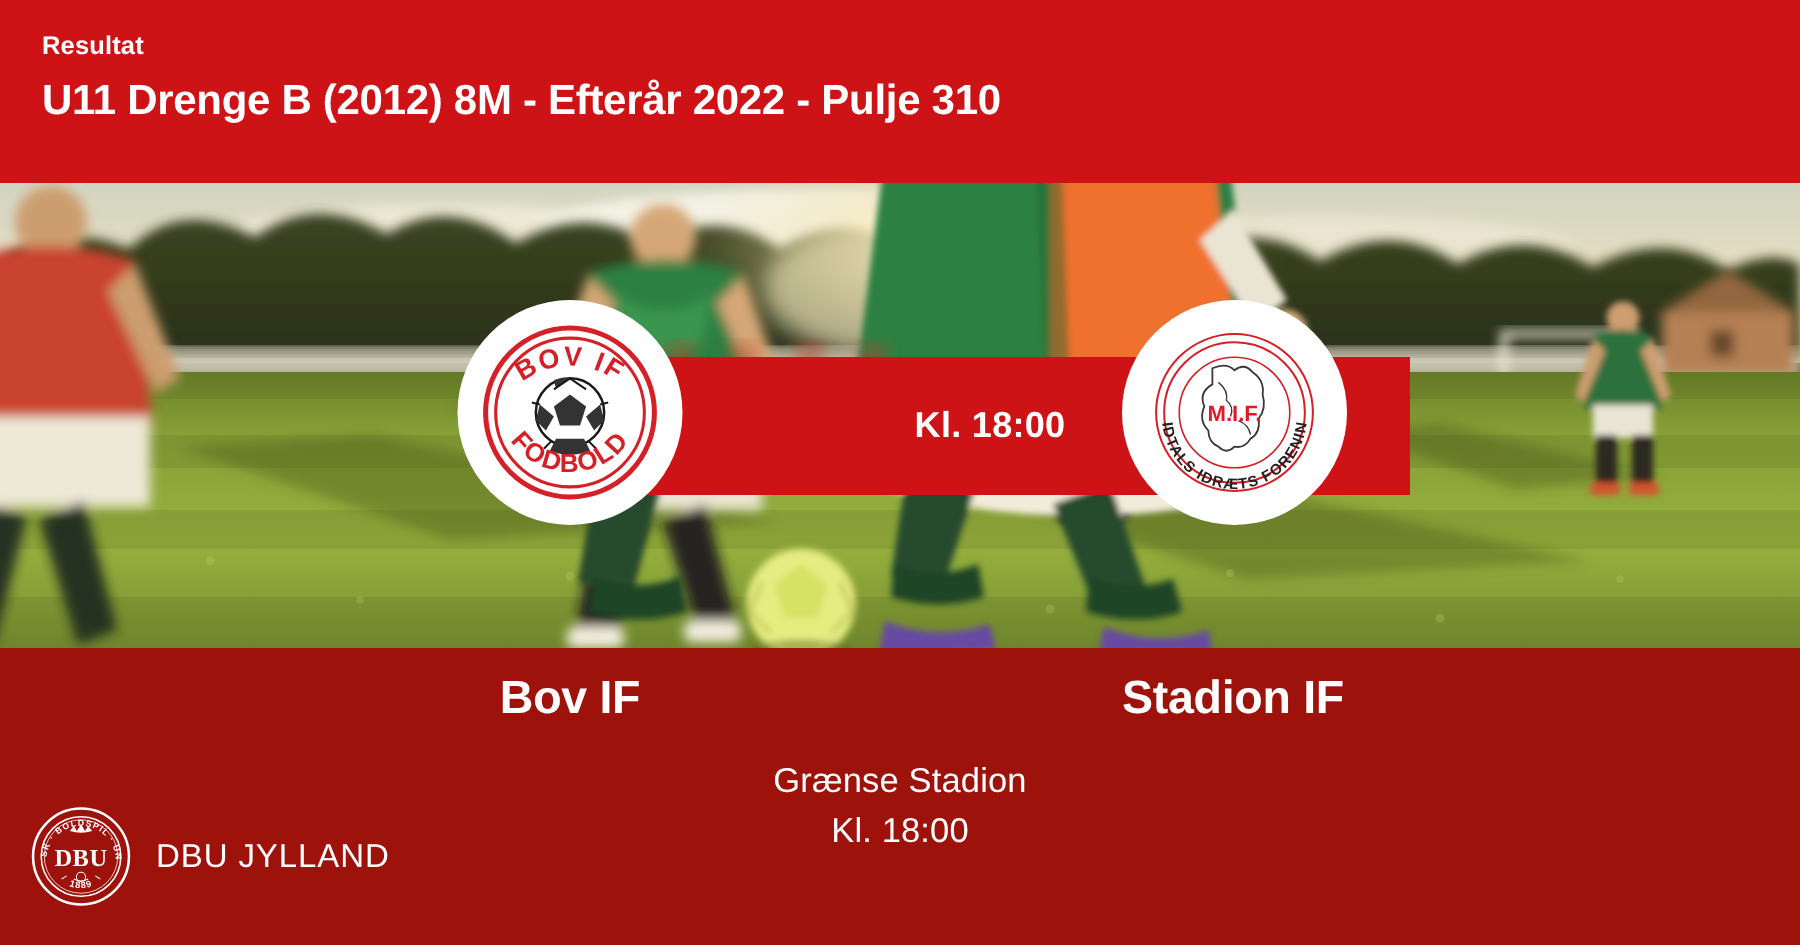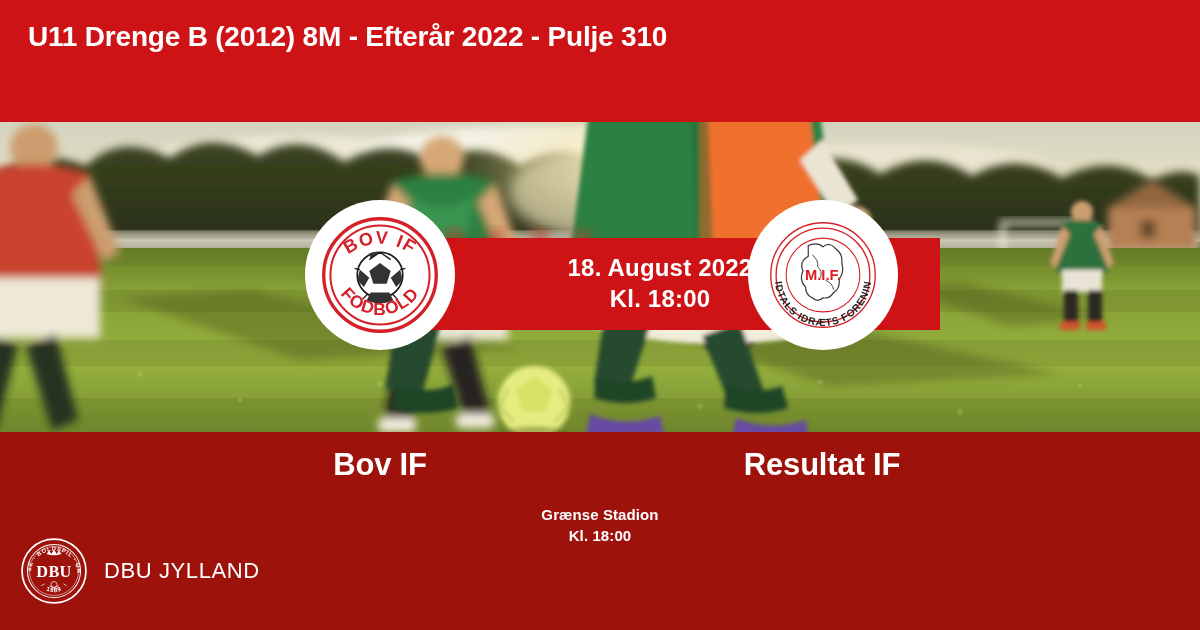--- a/index.html
+++ b/index.html
@@ -17,20 +17,21 @@
     position:absolute; left:0; top:0; width:1200px; height:122px;
     background:#CE1317;
     padding:22px 0 0 28px;
   }
   .header-kicker {
     font-size:17px; font-weight:bold; color:#ffffff;
     letter-spacing:0.1px; line-height:1;
     font-stretch:condensed;
   }
   .header-title {
+    margin-top:13px;
     font-size:28px; font-weight:bold; color:#ffffff;
     line-height:1.05; letter-spacing:-0.2px;
     white-space:nowrap;
   }
 
   
   .photo {
     position:absolute; left:0; top:122px; width:1200px; height:310px;
     overflow:hidden; background:#3c4a1e;
   }
@@ -70,41 +71,42 @@
     font-size:31px; font-weight:bold; color:#ffffff; line-height:1.1;
     letter-spacing:-0.2px; white-space:nowrap;
   }
   .team-home { left:230px; }
   .team-away { left:672px; }
 
   .venue-block {
     position:absolute; left:0; top:72px; width:1200px; text-align:center;
   }
   .venue-block .line {
-    font-size:15px; font-weight:bold; color:#ffffff;
+    font-size:23px; font-weight:normal; color:#ffffff;
     line-height:1.43; letter-spacing:0.1px; white-space:nowrap;
   }
 
   
   .brand {
     position:absolute; left:20px; top:537px;
     display:flex; align-items:center; gap:16px; z-index:5;
   }
   .brand svg { width:68px; height:68px; display:block; }
   .brand-label {
     font-size:22px; font-weight:normal; color:#ffffff;
     letter-spacing:0.6px; white-space:nowrap;
   }
 </style>
 </head>
 <body>
 
 <div class="poster">
 
   <div class="header">
+    <div class="header-kicker">Resultat</div>
     <div class="header-title">U11 Drenge B (2012) 8M - Efterår 2022 - Pulje 310</div>
   </div>
 
   <div class="photo">
     <svg viewBox="0 0 1200 310" preserveAspectRatio="none">
       <defs>
         <linearGradient id="skyG" x1="0" y1="0" x2="0" y2="1">
           <stop offset="0%" stop-color="#cfd4c8"></stop>
           <stop offset="55%" stop-color="#e8e2cc"></stop>
           <stop offset="100%" stop-color="#d8cfae"></stop>
@@ -283,21 +285,20 @@
         <rect x="490" y="108" width="12" height="20" rx="4" fill="#b8392c"></rect>
         <rect x="534" y="106" width="12" height="22" rx="4" fill="#b8392c"></rect>
         <rect x="576" y="108" width="12" height="20" rx="4" fill="#b8392c"></rect>
       </g>
 
       <rect x="0" y="0" width="1200" height="310" fill="#ffcf6a" opacity="0.07"></rect>
     </svg>
   </div>
 
   <div class="date-band">
-    <div class="line">18. August 2022</div>
     <div class="line">Kl. 18:00</div>
   </div>
 
   <div class="crest crest-home">
     <svg viewBox="0 0 200 200">
       <defs>
         <path id="bovArcTop" d="M 26 112 A 76 76 0 0 1 174 112" fill="none"></path>
         <path id="bovArcBot" d="M 30 104 A 72 72 0 0 0 170 104" fill="none"></path>
       </defs>
       <circle cx="100" cy="100" r="86" fill="#ffffff"></circle>
@@ -339,21 +340,21 @@
       <text x="100" y="108" text-anchor="middle" font-family="'Liberation Sans', sans-serif" font-size="22" font-weight="bold" fill="#E01B22">M.I.F.</text>
       <text font-family="'Liberation Sans', sans-serif" font-size="15" font-weight="bold" fill="#222222" letter-spacing="1.2">
         <textPath href="#mifArc" startOffset="50%" text-anchor="middle">MIDTALS IDRÆTS FORENING</textPath>
       </text>
     </svg>
   </div>
 
   <div class="footer">
     <div class="team-names">
       <div class="team-name team-home">Bov IF</div>
-      <div class="team-name team-away">Resultat IF</div>
+      <div class="team-name team-away">Stadion IF</div>
     </div>
     <div class="venue-block">
       <div class="line">Grænse Stadion</div>
       <div class="line">Kl. 18:00</div>
     </div>
   </div>
 
   <div class="brand">
     <svg viewBox="0 0 200 200">
       <defs>

